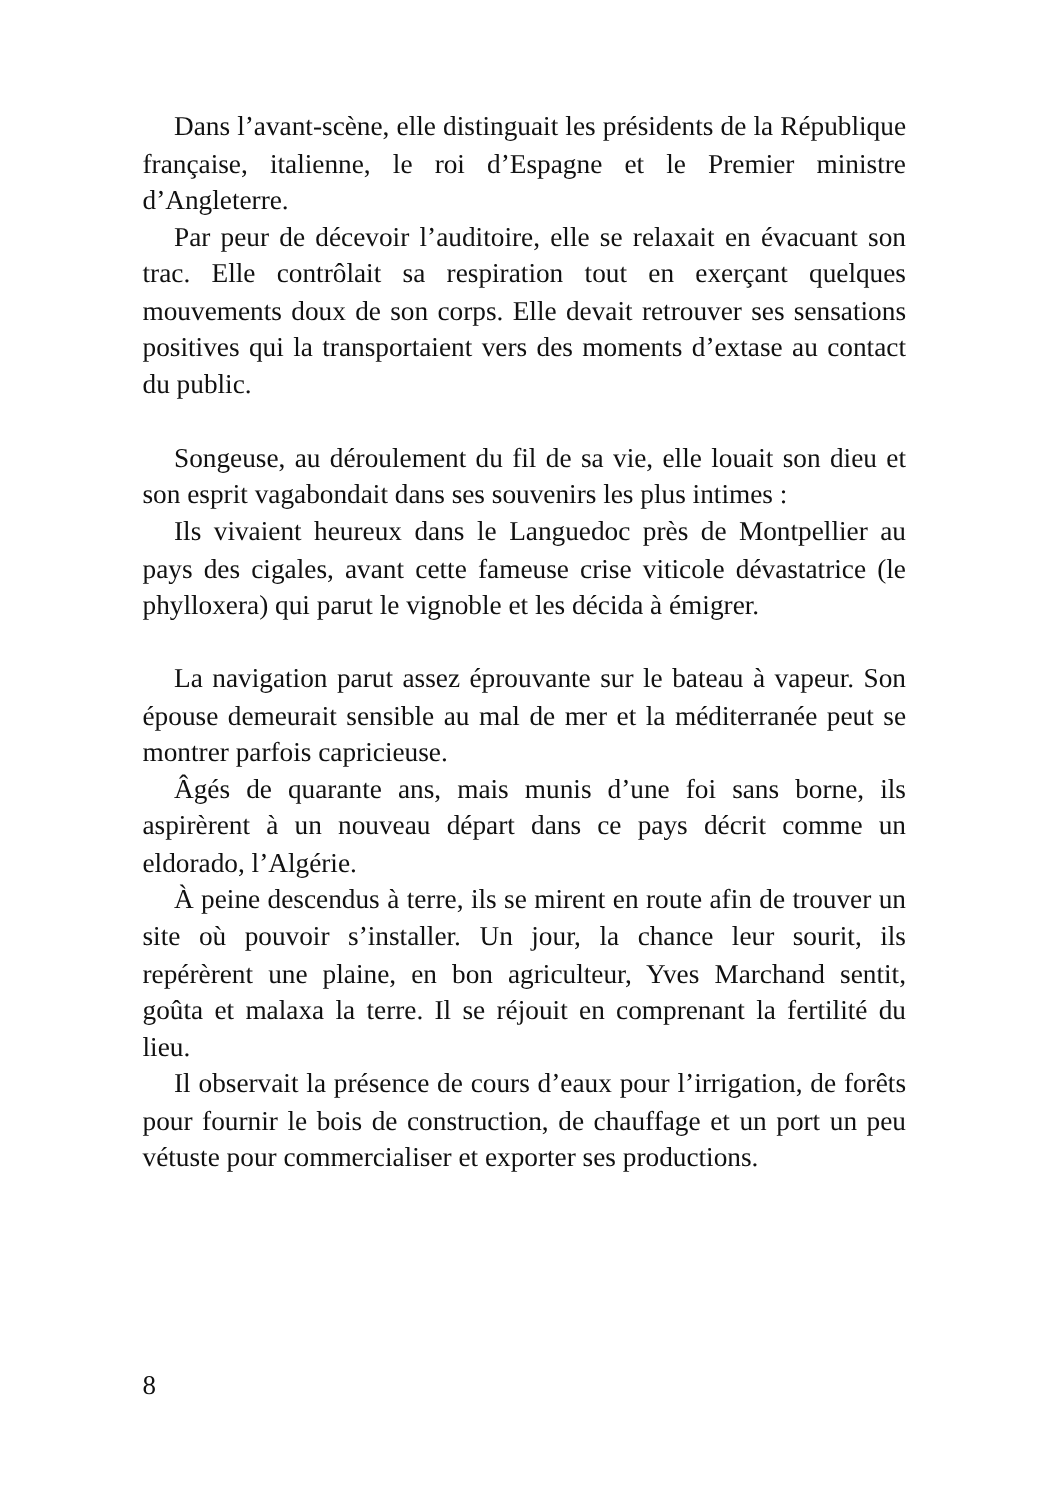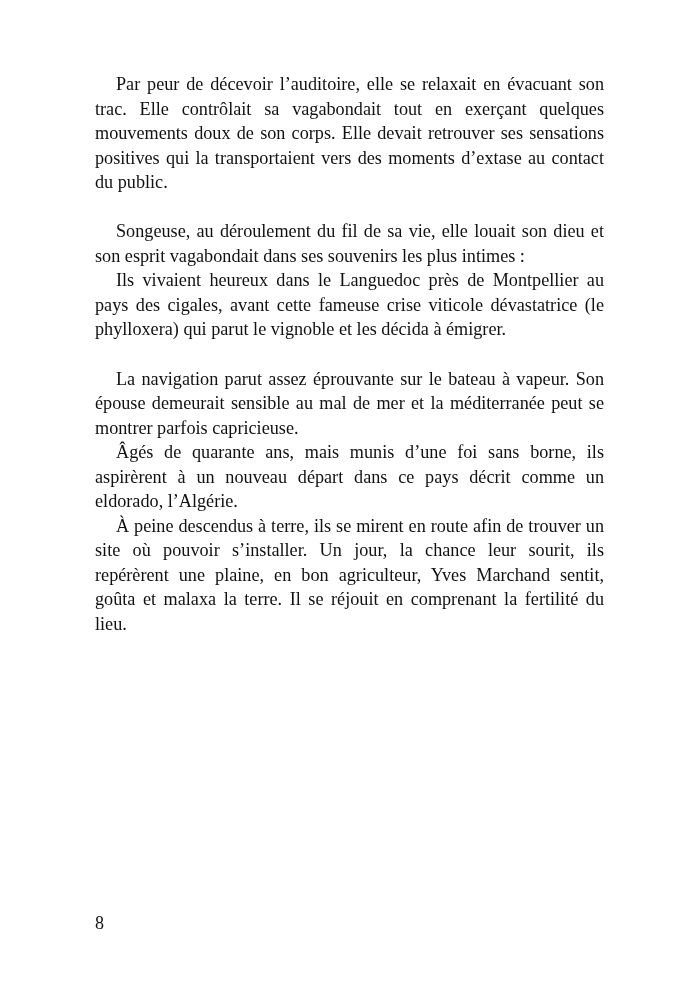--- a/index.html
+++ b/index.html
@@ -23,23 +23,25 @@
     top: 913px;
     font-family: "Liberation Serif", serif;
     font-size: 18px;
     color: #111111;
   }
 </style>
 </head>
 <body>
 
 <div class="page">
-  <p>Par peur de décevoir l’auditoire, elle se relaxait en évacuant son trac. Elle contrôlait sa vagabondait tout en exerçant quelques mouvements doux de son corps. Elle devait retrouver ses sensations positives qui la transportaient vers des moments d’extase au contact du public.</p>
+  <p>Dans l’avant-scène, elle distinguait les présidents de la République française, italienne, le roi d’Espagne et le Premier ministre d’Angleterre.</p>
+  <p>Par peur de décevoir l’auditoire, elle se relaxait en évacuant son trac. Elle contrôlait sa respiration tout en exerçant quelques mouvements doux de son corps. Elle devait retrouver ses sensations positives qui la transportaient vers des moments d’extase au contact du public.</p>
   <div class="gap"></div>
   <p>Songeuse, au déroulement du fil de sa vie, elle louait son dieu et son esprit vagabondait dans ses souvenirs les plus intimes :</p>
   <p>Ils vivaient heureux dans le Languedoc près de Montpellier au pays des cigales, avant cette fameuse crise viticole dévastatrice (le phylloxera) qui parut le vignoble et les décida à émigrer.</p>
   <div class="gap"></div>
   <p>La navigation parut assez éprouvante sur le bateau à vapeur. Son épouse demeurait sensible au mal de mer et la méditerranée peut se montrer parfois capricieuse.</p>
   <p>Âgés de quarante ans, mais munis d’une foi sans borne, ils aspirèrent à un nouveau départ dans ce pays décrit comme un eldorado, l’Algérie.</p>
   <p>À peine descendus à terre, ils se mirent en route afin de trouver un site où pouvoir s’installer. Un jour, la chance leur sourit, ils repérèrent une plaine, en bon agriculteur, Yves Marchand sentit, goûta et malaxa la terre. Il se réjouit en comprenant la fertilité du lieu.</p>
+  <p>Il observait la présence de cours d’eaux pour l’irrigation, de forêts pour fournir le bois de construction, de chauffage et un port un peu vétuste pour commercialiser et exporter ses productions.</p>
 </div>
 
 <div class="page-number">8</div>
 
 </body></html>

